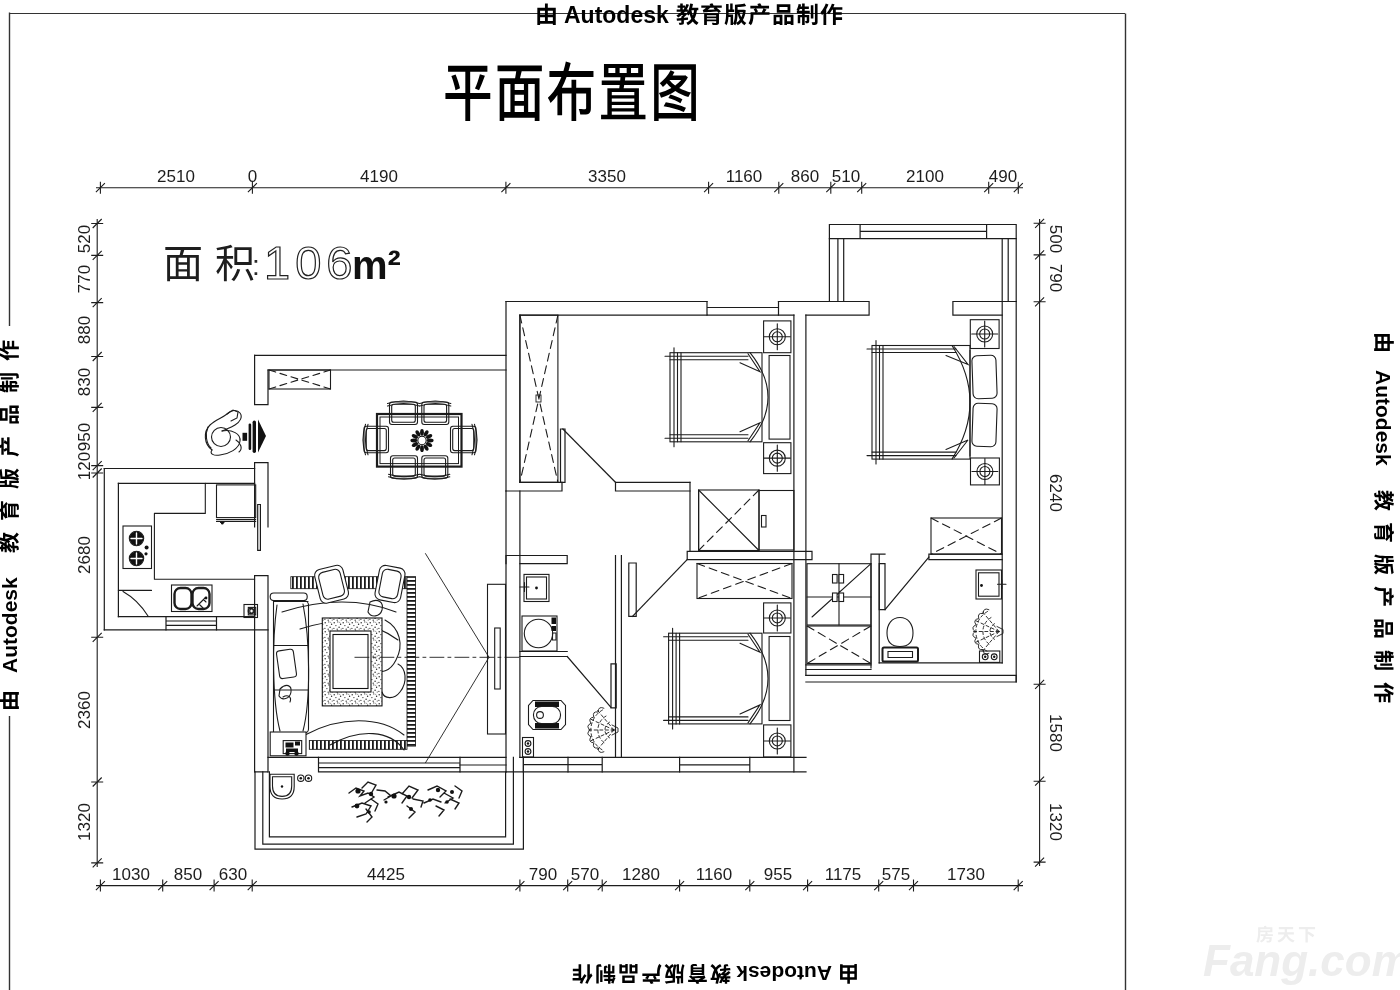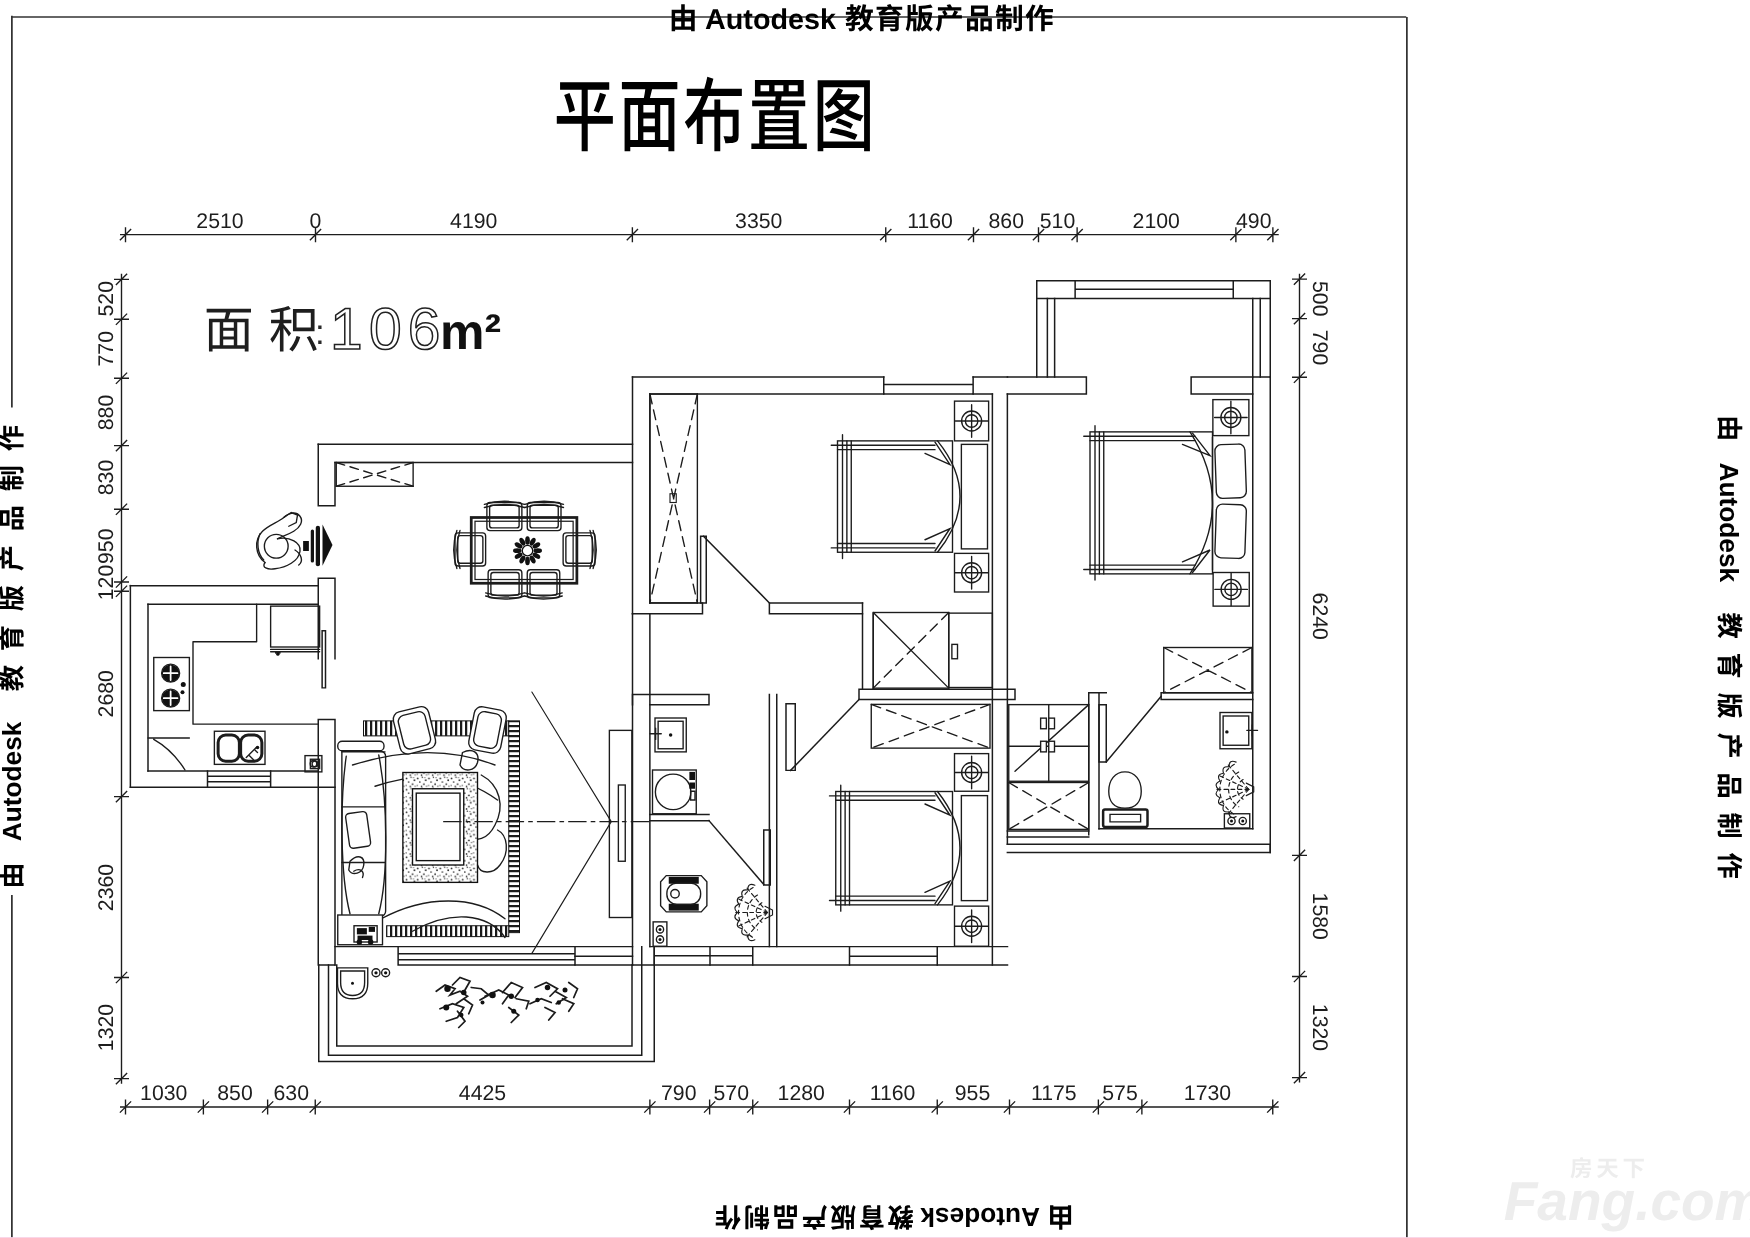--- a/index.html
+++ b/index.html
@@ -1,15 +1,15 @@
 <!DOCTYPE html>
 <html><head><meta charset="utf-8">
 <style>
 html,body{margin:0;padding:0;background:#fff;}
-#page{width:1400px;height:990px;position:relative;background:#ec4899;overflow:hidden;
+#page{width:1400px;height:990px;position:relative;background:#22c55e;overflow:hidden;
 font-family:"Liberation Sans", sans-serif;}
 svg{position:absolute;left:0;top:0;}
 text{font-family:"Liberation Sans", sans-serif;}
 .dim{font-size:17px;fill:#1d1d1d;}
 </style></head><body>
 <div id="page">
 <svg width="1400" height="990" viewBox="0 0 1400 990">
 <defs>
 <pattern id="vstr" width="4" height="8" patternUnits="userSpaceOnUse">
  <rect width="4" height="8" fill="#fff"></rect>

